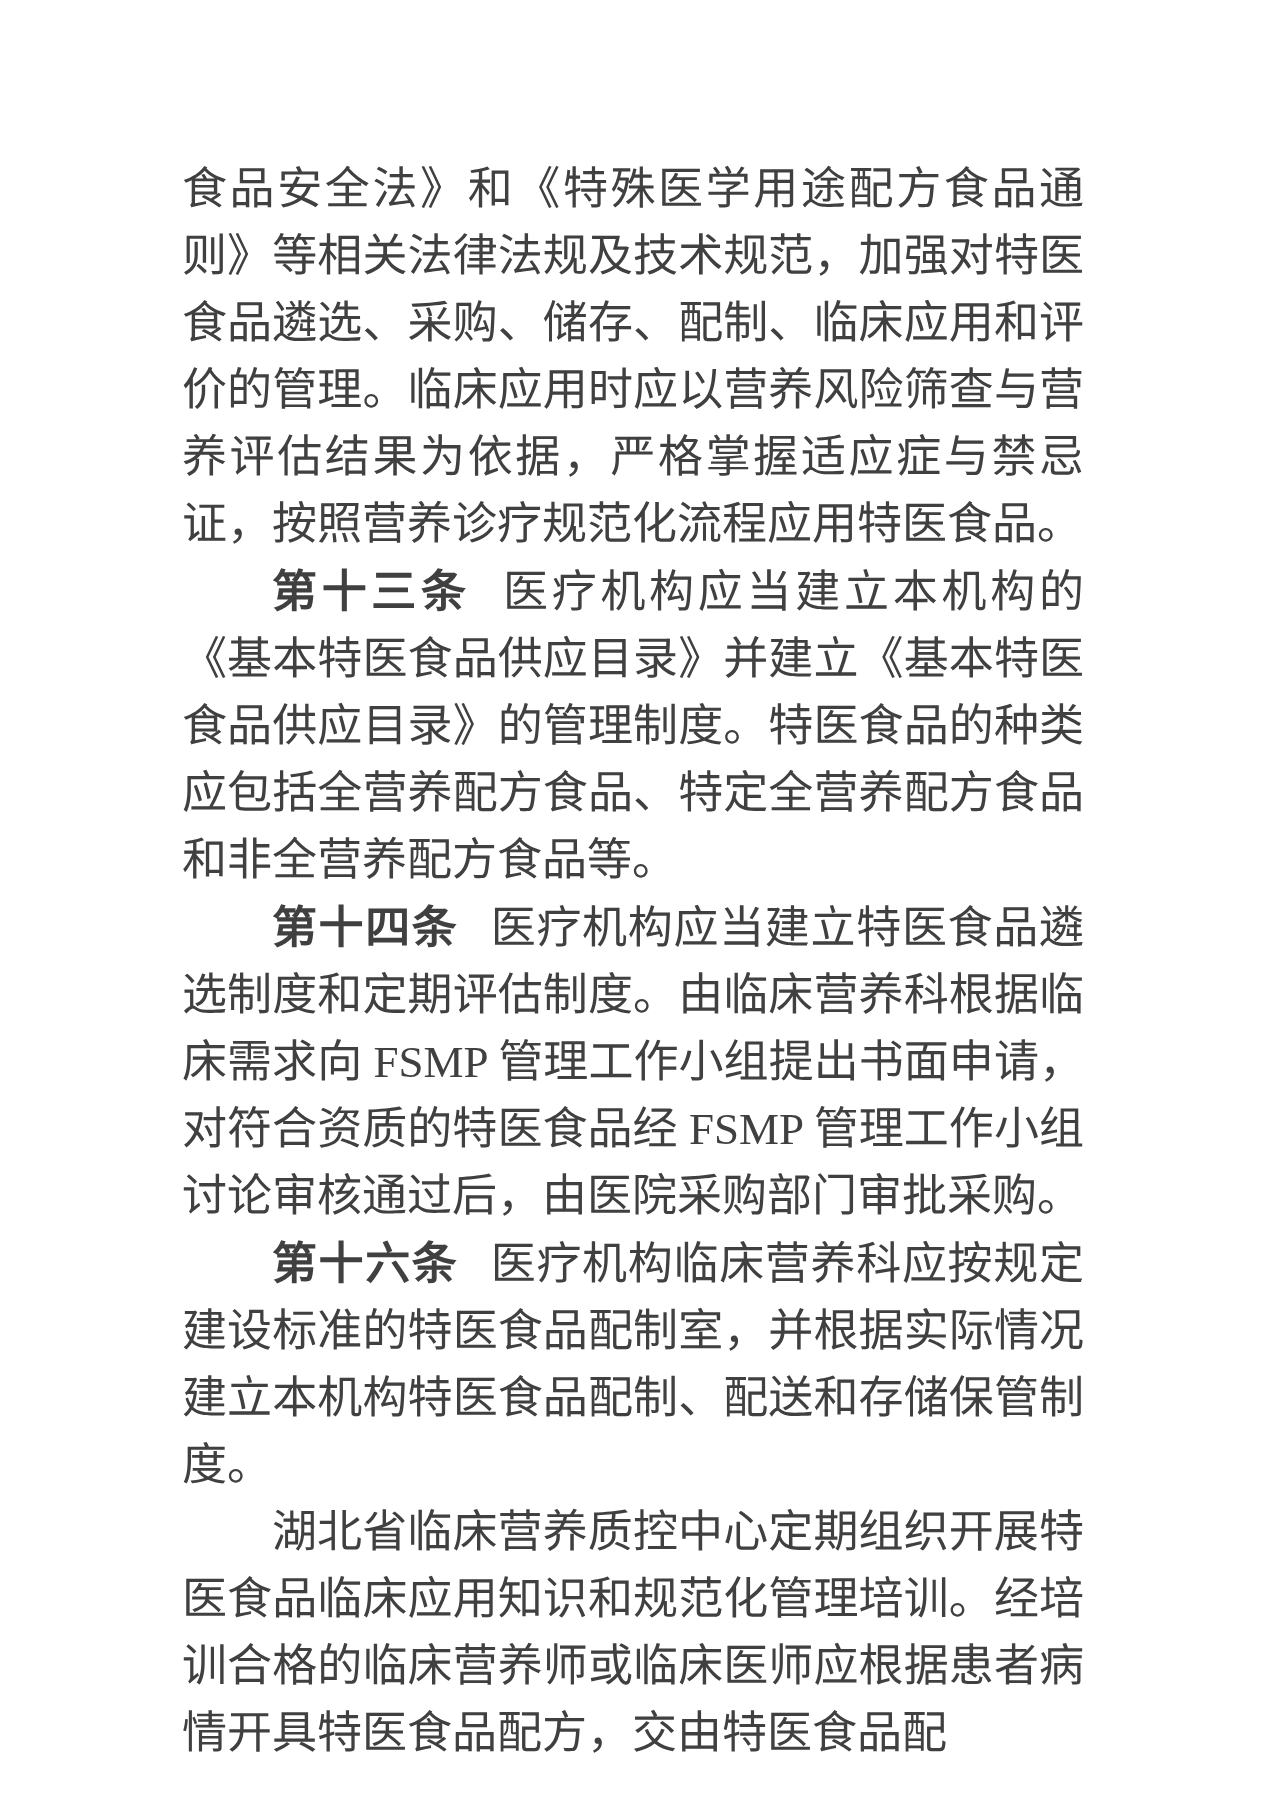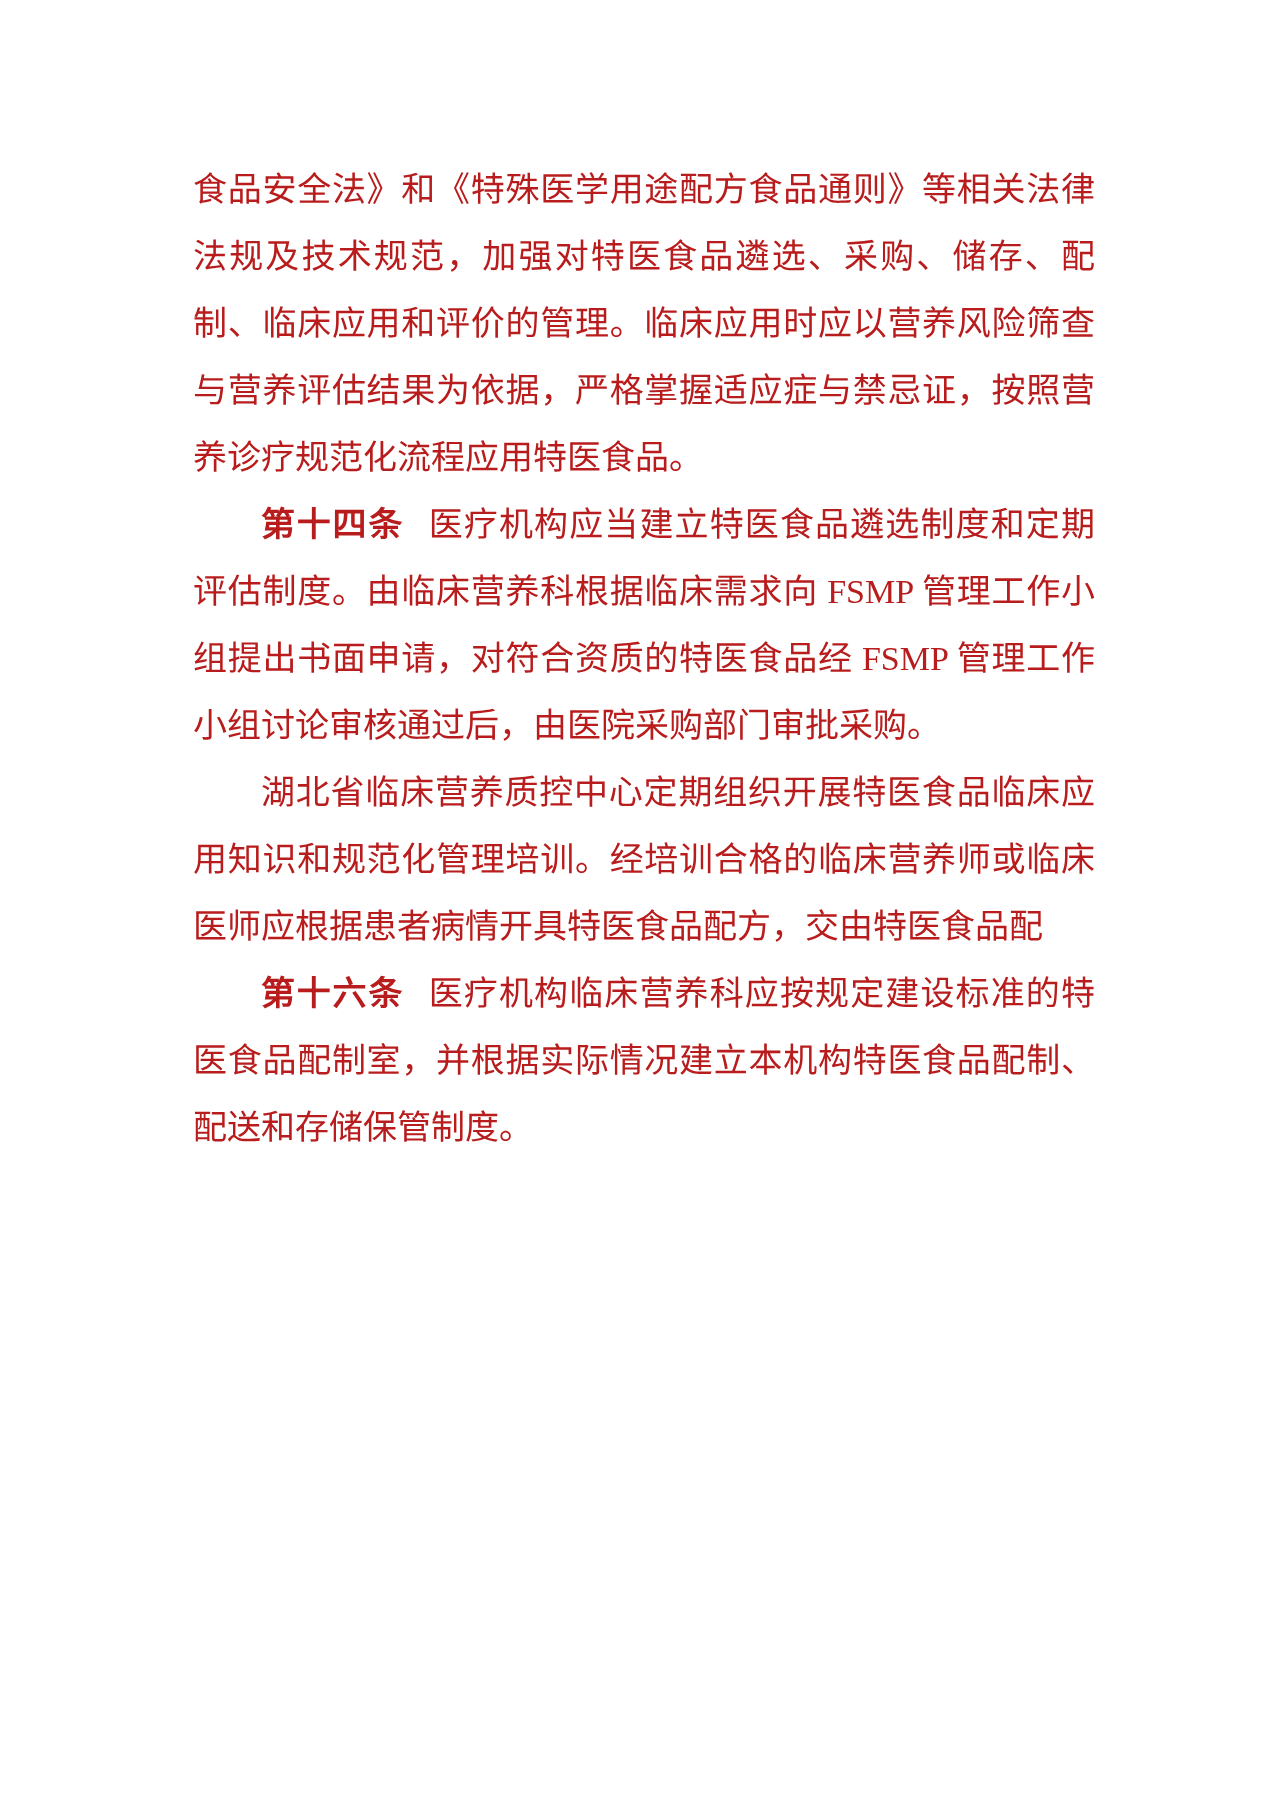--- a/index.html
+++ b/index.html
@@ -10,25 +10,25 @@
   .page {
     position: relative;
     width: 1279px;
     height: 1809px;
     background: #ffffff;
     overflow: hidden;
     font-family: "Liberation Serif", serif;
   }
   .doc-body {
     position: absolute;
-    left: 193px;
+    left: 182px;
     top: 156px;
     width: 902px;
-    color: #b91c1c;
-    font-size: 34px;
+    color: #404040;
+    font-size: 45px;
     line-height: 67px;
     text-align: justify;
     text-justify: inter-ideograph;
   }
   p.para {
     margin: 0;
     padding: 0;
   }
   p.para.indent {
     text-indent: 2em;
@@ -43,21 +43,22 @@
     display: none;
   }
 </style>
 </head>
 <body>
 
 <main class="page">
   <section class="doc-body" id="doc-body">
   <p class="para"><span class="para-text">食品安全法》和《特殊医学用途配方食品通则》等相关法律法规及技术规范，加强对特医食品遴选、采购、储存、配制、临床应用和评价的管理。临床应用时应以营养风险筛查与营养评估结果为依据，严格掌握适应症与禁忌证，按照营养诊疗规范化流程应用特医食品。</span></p>
 
+  <p class="para indent"><span class="head">第十三条</span><span class="para-text">医疗机构应当建立本机构的《基本特医食品供应目录》并建立《基本特医食品供应目录》的管理制度。特医食品的种类应包括全营养配方食品、特定全营养配方食品和非全营养配方食品等。</span></p>
 
   <p class="para indent"><span class="head">第十四条</span><span class="para-text">医疗机构应当建立特医食品遴选制度和定期评估制度。由临床营养科根据临床需求向 FSMP 管理工作小组提出书面申请，对符合资质的特医食品经 FSMP 管理工作小组讨论审核通过后，由医院采购部门审批采购。</span></p>
 
 
+  <p class="para indent"><span class="head">第十六条</span><span class="para-text">医疗机构临床营养科应按规定建设标准的特医食品配制室，并根据实际情况建立本机构特医食品配制、配送和存储保管制度。</span></p>
+
   <p class="para indent"><span class="para-text">湖北省临床营养质控中心定期组织开展特医食品临床应用知识和规范化管理培训。经培训合格的临床营养师或临床医师应根据患者病情开具特医食品配方，交由特医食品配</span></p>
-
-  <p class="para indent"><span class="head">第十六条</span><span class="para-text">医疗机构临床营养科应按规定建设标准的特医食品配制室，并根据实际情况建立本机构特医食品配制、配送和存储保管制度。</span></p>
 </section>
 </main>
 
 </body></html>

